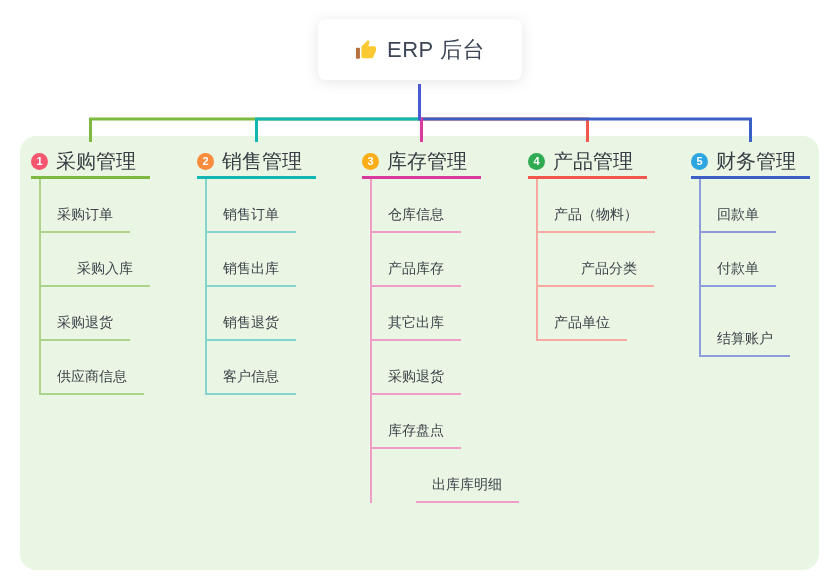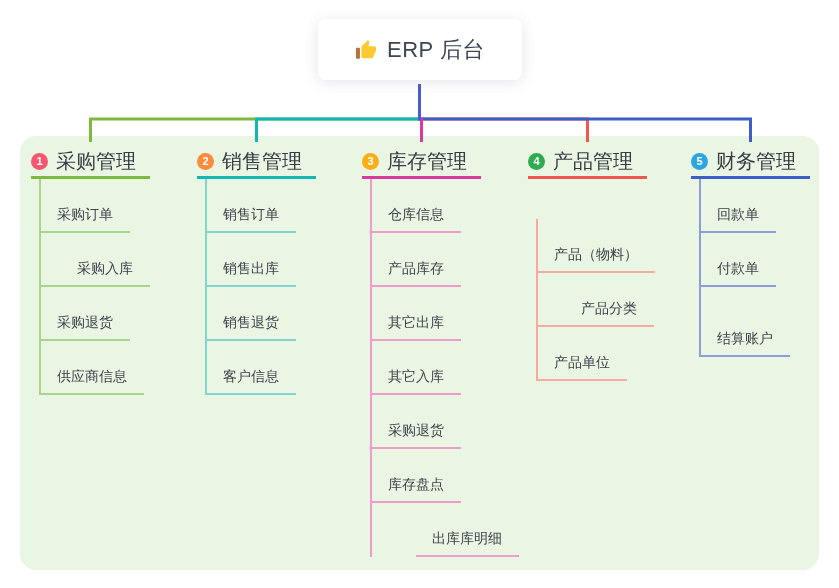--- a/index.html
+++ b/index.html
@@ -96,32 +96,31 @@
       </div>
       <div class="branch" style="left: 342px;">
         <div class="bhead" style="border-bottom-color: rgb(218, 58, 157);">
           <span class="badge" style="background: rgb(251, 174, 23);">3</span>
           <span class="btitle">库存管理</span>
         </div>
         <ul class="bitems" style="border-left-color: rgb(239, 156, 200);">
           <li style="border-bottom-color: rgb(239, 156, 200);">仓库信息</li>
           <li style="border-bottom-color: rgb(239, 156, 200);">产品库存</li>
           <li style="border-bottom-color: rgb(239, 156, 200);">其它出库</li>
-          <li style="border-bottom-color: rgb(239, 156, 200);">其它入库</li>
           <li style="border-bottom-color: rgb(239, 156, 200);">采购退货</li>
           <li style="border-bottom-color: rgb(239, 156, 200); font-family: Liberation Serif, serif;">库存盘点</li>
           <li style="border-bottom-color: rgb(239, 156, 200); margin-left: 44px;">出库库明细</li>
         </ul>
       </div>
       <div class="branch" style="left: 508px;">
         <div class="bhead" style="border-bottom-color: rgb(242, 87, 77);">
           <span class="badge" style="background: rgb(47, 171, 82);">4</span>
           <span class="btitle">产品管理</span>
         </div>
-        <ul class="bitems" style="border-left-color: rgb(249, 169, 162); margin-top: 40px;">
+        <ul class="bitems" style="border-left-color: rgb(249, 169, 162);">
           <li style="border-bottom-color: rgb(249, 169, 162);">产品（物料）</li>
           <li style="border-bottom-color: rgb(249, 169, 162); padding-left: 43px;">产品分类</li>
           <li style="border-bottom-color: rgb(249, 169, 162);">产品单位</li>
         </ul>
       </div>
       <div class="branch" style="left: 671px;">
         <div class="bhead" style="border-bottom-color: rgb(59, 94, 199);">
           <span class="badge" style="background: rgb(45, 165, 225);">5</span>
           <span class="btitle">财务管理</span>
         </div>

